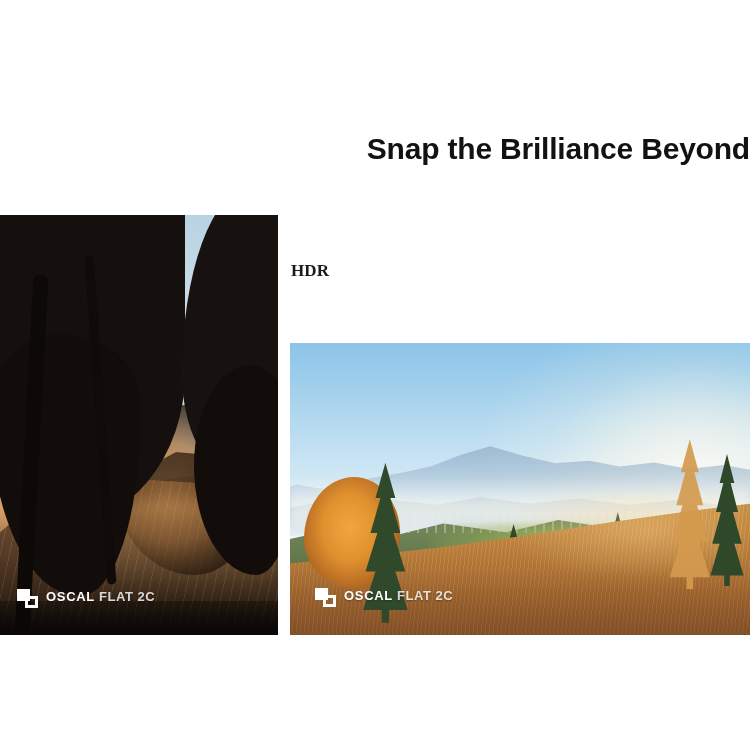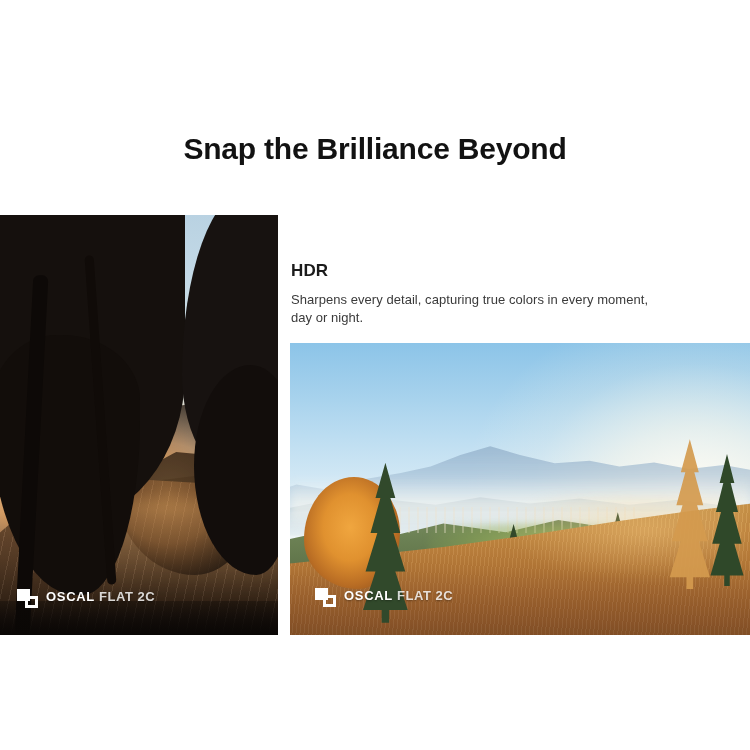--- a/index.html
+++ b/index.html
@@ -20,21 +20,21 @@
     height: 750px;
     background: #ffffff;
   }
 
   
   .headline {
     position: absolute;
     left: 0;
     top: 131px;
     width: 750px;
-    text-align: center;
+    text-align: right;
     font-size: 30px;
     font-weight: bold;
     letter-spacing: -0.2px;
     color: #121212;
     line-height: 36px;
     white-space: nowrap;
   }
 
   
   .photo-left {
@@ -475,20 +475,21 @@
   
   .feature-title {
     position: absolute;
     left: 291px;
     top: 260px;
     font-size: 17px;
     font-weight: bold;
     color: #1b1b1b;
     letter-spacing: 0.1px;
     line-height: 22px;
+    font-family: Liberation Serif, serif;
   }
   .feature-desc {
     position: absolute;
     left: 291px;
     top: 291px;
     width: 372px;
     font-size: 13px;
     font-weight: normal;
     color: #3a3a3a;
     line-height: 17.5px;
@@ -532,21 +533,20 @@
         <span class="sq-open"></span>
       </span>
       <span class="wm-text">
         <span>OSCAL</span>
         <span class="model">FLAT 2C</span>
       </span>
     </div>
   </div>
 
   <div class="feature-title">HDR</div>
-  <div class="feature-desc">Sharpens every detail, capturing true colors in every moment, day or night.</div>
 
   <div class="photo-right">
     <div class="pr-sky"></div>
     <div class="pr-mtn-far"></div>
     <div class="pr-mtn-mid"></div>
     <div class="pr-haze"></div>
     <div class="pr-hill-back"></div>
     <div class="pr-village"></div>
     <div class="pr-hill-sunlit"></div>
     <div class="conifer c2"></div>

